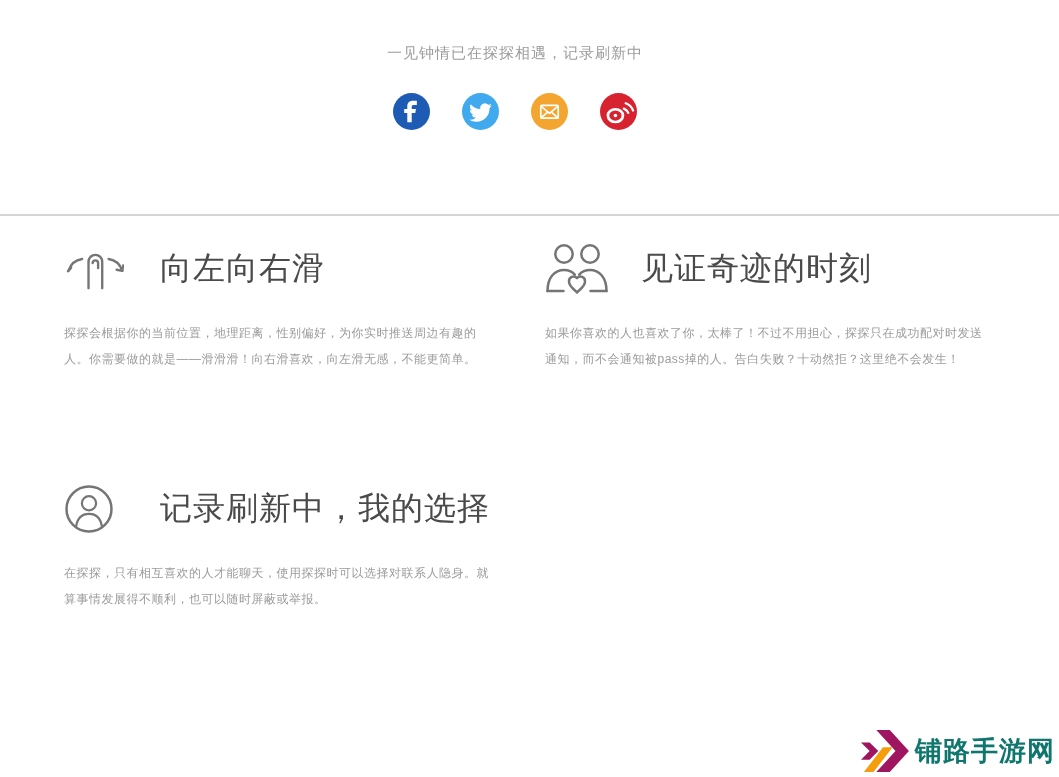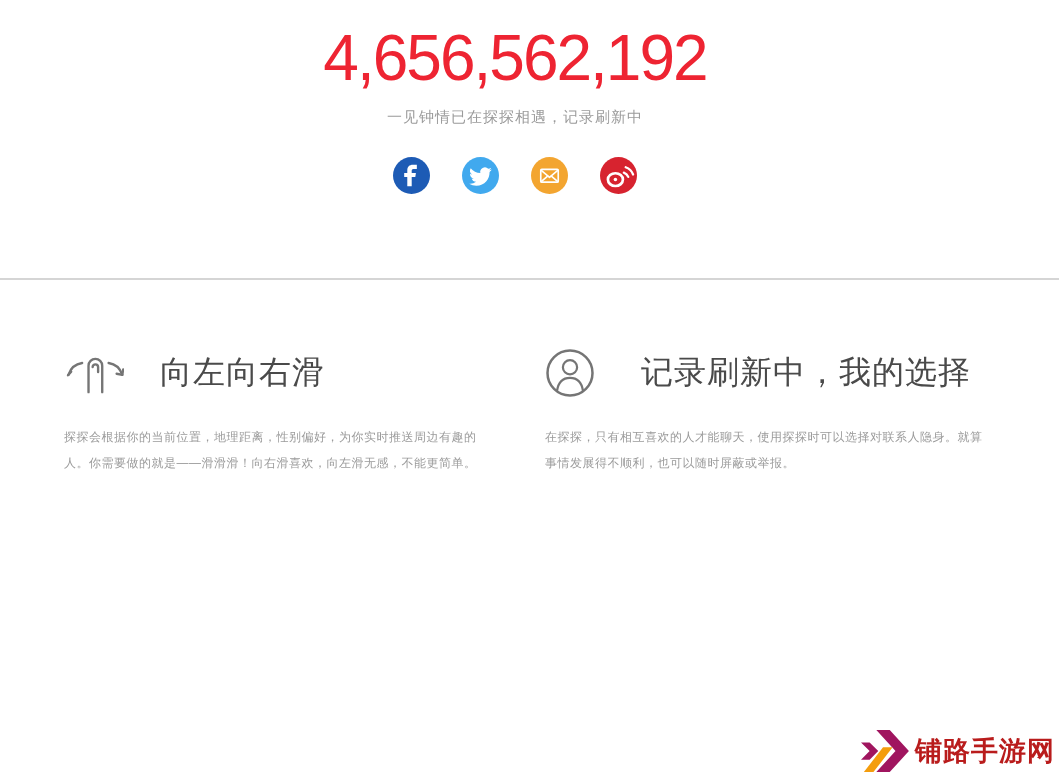--- a/index.html
+++ b/index.html
@@ -14,43 +14,42 @@
   .subtitle { margin-top:18px; font-size:15px; color:#9b9b9b; letter-spacing:1px;text-align:center; }
   .social-row { margin-top:30px; display:flex; justify-content:center; gap:32px; }
   .social-btn { display:block; width:37px; height:37px; cursor:pointer; }
   .social-btn svg { display:block; width:37px; height:37px; }
 
   
   .divider { margin-top:84px; width:1059px; border-top:2px solid #d5d5d5; }
 
   
   .features { display:grid; grid-template-columns:437px 440px; column-gap:44px;
-              row-gap:110px; margin-left:64px; padding-top:66px; }
+              row-gap:110px; margin-left:64px; padding-top:26px; }
   .feature-head { display:flex; align-items:center; min-height:54px; }
   .feature-icon { width:66px; display:flex; justify-content:flex-start; align-items:center; }
   .feature-icon svg { stroke:#757575; fill:none; stroke-linecap:round; stroke-linejoin:round; }
   .feature-title { margin-left:30px; font-size:32px; font-weight:300; color:#4a4a4a;
                    letter-spacing:1px; white-space:nowrap; }
   .feature-body { margin-top:24px; font-size:12px; line-height:26px; color:#9b9b9b;
                   letter-spacing:.5px; }
 
   
   .watermark { position:absolute; right:4px; bottom:3px; display:flex;
                align-items:center; text-decoration:none; cursor:pointer; }
   .watermark svg { width:56px; height:46px; }
   .watermark-text { margin-left:3px; font-size:27px; font-weight:bold;
-                    color:#b91c1c; letter-spacing:1px; }
+                    color:#0f766e; letter-spacing:1px; }
 </style>
 </head>
 <body>
 
 <div class="page">
 
   <div class="hero">
-    <div class="counter">4,656,562,192</div>
     <div class="subtitle">一见钟情已在探探相遇，记录刷新中</div>
 
     <div class="social-row">
       <a class="social-btn">
         <svg viewBox="0 0 36 36">
           <circle cx="18" cy="18" r="18" fill="#1d5bb5"></circle>
           <path fill="#fff" d="M19.8 11.6h3.4V7.5h-3.9c-3.4 0-5.4 2.1-5.4 5.4v2.6h-3v4h3v9h4.3v-9h3.5l.6-4h-4.1v-2.2c0-1 .5-1.7 1.6-1.7z"></path>
         </svg>
       </a>
       <a class="social-btn">
@@ -98,20 +97,36 @@
             <path d="M4 25C6.5 17.5 12 13 19 12"></path>
             <path d="M3.5 25.5l3.5-4M48 12c7 1 12.5 5.5 15 13"></path>
             <path d="M63 25l-6.2-1.2M63 25l1-6"></path>
           </svg>
         </span>
         <span class="feature-title">向左向右滑</span>
       </div>
       <p class="feature-body">探探会根据你的当前位置，地理距离，性别偏好，为你实时推送周边有趣的人。你需要做的就是——滑滑滑！向右滑喜欢，向左滑无感，不能更简单。</p>
     </div>
 
+    <div class="feature">
+      <div class="feature-head">
+        <span class="feature-icon">
+          <svg width="64" height="52" viewBox="0 0 64 52" stroke-width="2.5">
+            <circle cx="19" cy="11" r="8.7"></circle>
+            <circle cx="45" cy="11" r="8.7"></circle>
+            <path d="M2.5 48c0-14 7.5-21 16.5-21 4.5 0 8 1.5 10.8 4.6"></path>
+            <path d="M61.5 48c0-14-7.5-21-16.5-21-4.5 0-8 1.5-10.8 4.6"></path>
+            <path d="M2.5 48h16M45.5 48h16"></path>
+            <path d="M32 49.5c-2-2.3-8-6-8-11a4.6 4.6 0 0 1 8-3.4 4.6 4.6 0 0 1 8 3.4c0 5-6 8.7-8 11z" fill="#fff"></path>
+          </svg>
+        </span>
+        <span class="feature-title">见证奇迹的时刻</span>
+      </div>
+      <p class="feature-body">如果你喜欢的人也喜欢了你，太棒了！不过不用担心，探探只在成功配对时发送通知，而不会通知被pass掉的人。告白失败？十动然拒？这里绝不会发生！</p>
+    </div>
 
     <div class="feature">
       <div class="feature-head">
         <span class="feature-icon">
           <svg width="50" height="50" viewBox="0 0 52 52" stroke-width="2.6">
             <circle cx="26" cy="26" r="23.4"></circle>
             <circle cx="26" cy="20" r="7.4" stroke-width="2.3"></circle>
             <path d="M12.5 44.5C14 34.5 20 31 26 31s12 3.5 13.5 13.5" stroke-width="2.3"></path>
           </svg>
         </span>

